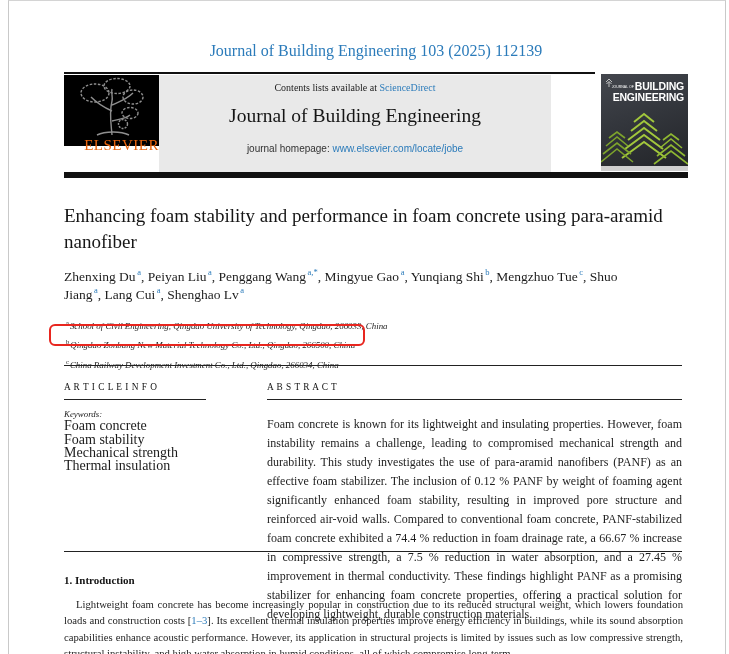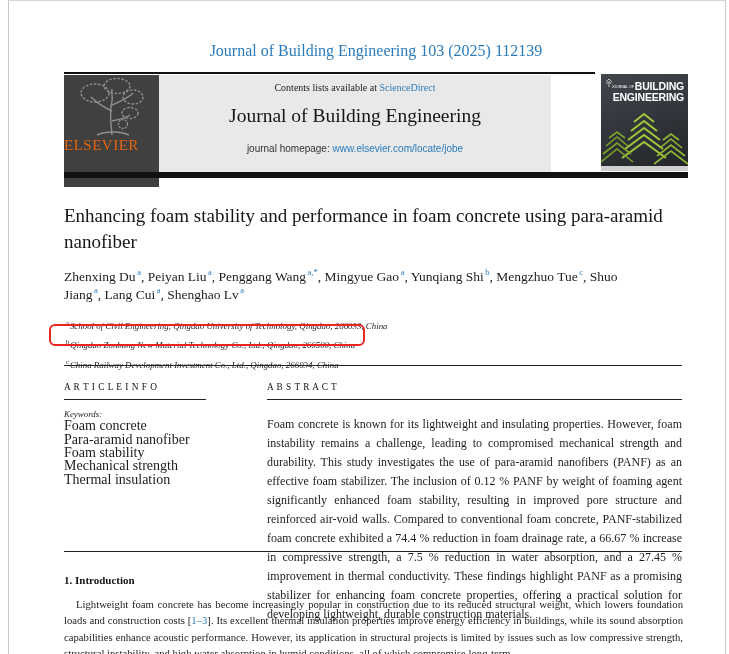--- a/index.html
+++ b/index.html
@@ -19,21 +19,21 @@
   .page-frame{
     position:absolute;left:8px;top:0;width:718px;height:654px;
     border-left:1px solid #c9c9c9;border-right:1px solid #c9c9c9;border-top:1px solid #d4d4d4;
     background:#fff;
   }
   .journal-ref{
     position:absolute;left:55px;top:41px;width:624px;text-align:center;
     font-size:16px;color:var(--link-blue);
   }
   .rule-thin-top{position:absolute;left:55px;top:71px;width:531px;height:2px;background:#111;}
-  .logo-box{position:absolute;left:55px;top:74px;width:95px;height:112px;background:#404040;text-align:left;}
+  .logo-box{position:absolute;left:55px;top:74px;width:95px;height:71px;background:#000000;text-align:right;}
   .logo-tree{display:block;margin:2px auto 0 auto;}
   .elsevier-wordmark{
     display:block;margin-top:-2px;color:var(--elsevier-orange);
     font-size:15px;letter-spacing:.5px;font-family:"Liberation Serif",serif;
   }
   .band{
     position:absolute;left:150px;top:74px;width:392px;height:97px;
     background:var(--band-gray);text-align:center;
   }
   .band-contents{margin-top:7px;font-size:10px;color:#222;}
@@ -191,21 +191,20 @@
 
   <div class="rule1"></div>
 
   <div class="info-col">
     <div class="sec-head">A R T I C L E  I N F O</div>
     <div class="head-underline"></div>
     <div class="kw-label">Keywords:</div>
     <div>
 
     <div class="kw">Foam concrete</div>
-        <div class="kw">Para-aramid nanofiber</div>
         <div class="kw">Foam stability</div>
         <div class="kw">Mechanical strength</div>
         <div class="kw">Thermal insulation</div>
       </div>
   </div>
 
   <div class="abs-col">
     <div class="sec-head">A B S T R A C T</div>
     <div class="head-underline"></div>
     <div class="abs-text">Foam concrete is known for its lightweight and insulating properties. However, foam instability remains a challenge, leading to compromised mechanical strength and durability. This study investigates the use of para-aramid nanofibers (PANF) as an effective foam stabilizer. The inclusion of 0.12 % PANF by weight of foaming agent significantly enhanced foam stability, resulting in improved pore structure and reinforced air-void walls. Compared to conventional foam concrete, PANF-stabilized foam concrete exhibited a 74.4 % reduction in foam drainage rate, a 66.67 % increase in compressive strength, a 7.5 % reduction in water absorption, and a 27.45 % improvement in thermal conductivity. These findings highlight PANF as a promising stabilizer for enhancing foam concrete properties, offering a practical solution for developing lightweight, durable construction materials.</div>

